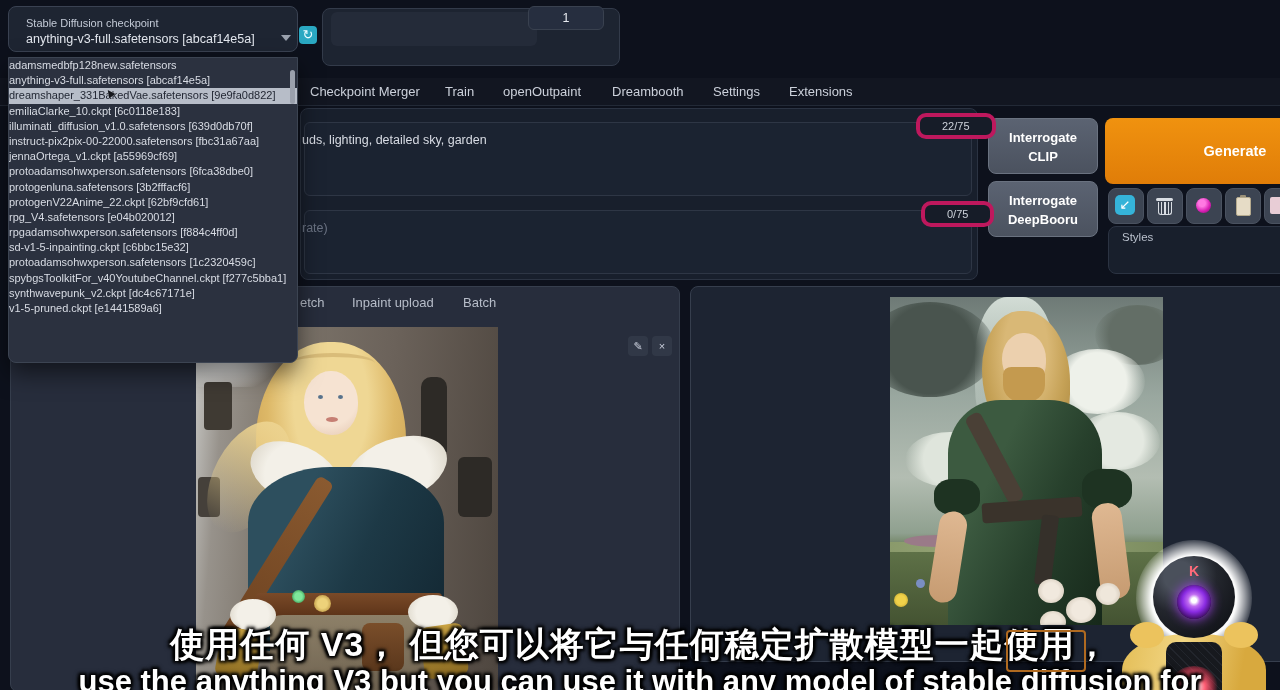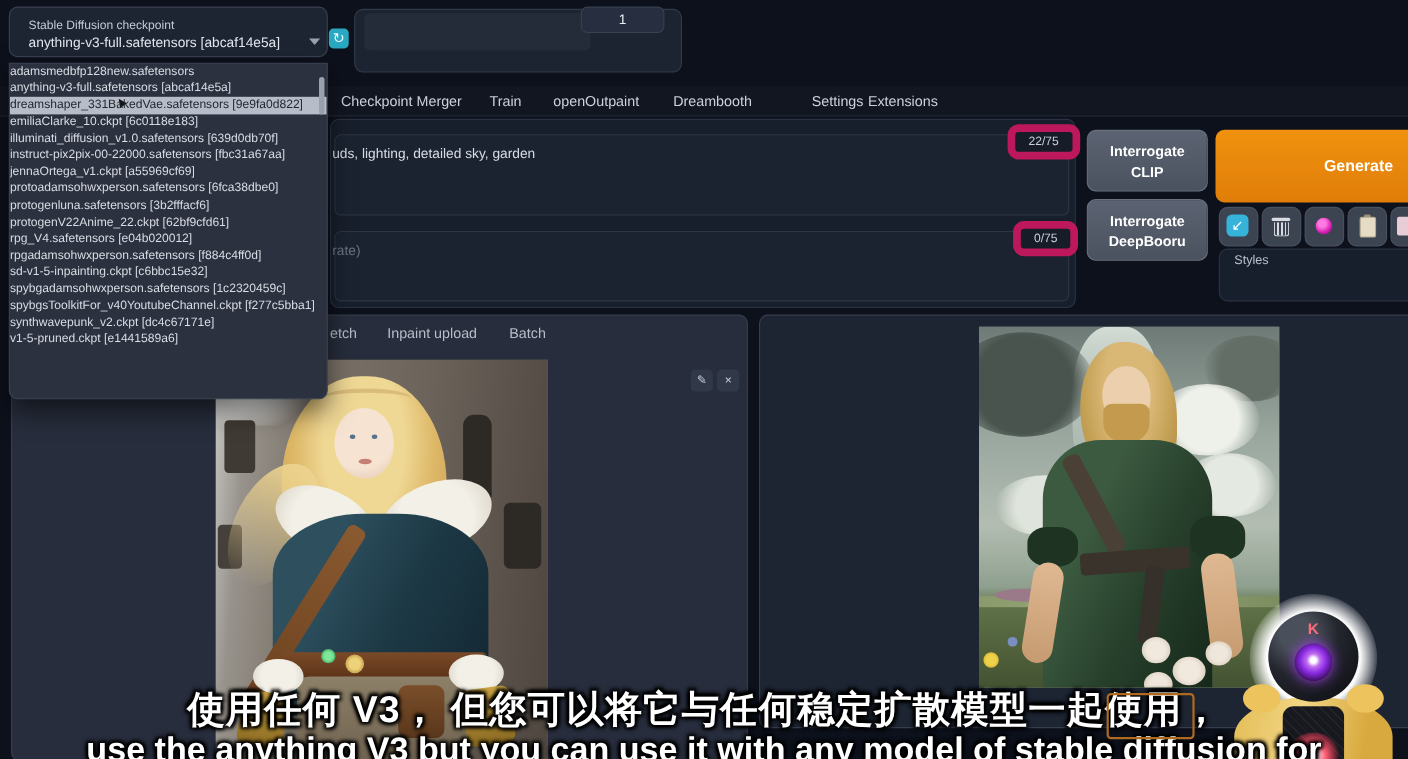--- a/index.html
+++ b/index.html
@@ -23,21 +23,21 @@
   
   #tabbar{left:0;top:78px;width:1280px;height:27px;background:#121621;border-bottom:1px solid #222936;}
   .navtab{top:84px;font-size:13px;color:#ccd1db;white-space:nowrap;}
   
   #prompt-card{left:300px;top:108px;width:676px;height:170px;background:#181f2c;border:1px solid #2b3342;border-radius:8px;}
   .ta{background:#1b2331;border:1px solid #2e3645;border-radius:6px;}
   #ta-prompt{left:304px;top:122px;width:666px;height:72px;}
   #prompt-text{left:302px;top:133px;font-size:12.5px;color:#d8dce4;white-space:nowrap;}
   #ta-neg{left:304px;top:210px;width:666px;height:62px;}
   #neg-text{left:302px;top:221px;font-size:12.5px;color:#6b7383;}
-  .pill{height:18px;padding:0 12px;background:#161c28;border:7px solid #be185d;border-radius:10px;font-size:11px;color:#ccd1da;line-height:18px;z-index:3;}
+  .pill{height:18px;padding:0 22px;background:#161c28;border:4px solid #be185d;border-radius:10px;font-size:11px;color:#ccd1da;line-height:18px;z-index:3;}
   #pill-pos{left:916px;top:113px;}
   #pill-neg{left:921px;top:201px;}
   
   .gray-btn{background:linear-gradient(#5b6372,#4b525f);border:1px solid #6a7280;border-radius:8px;color:#fff;
             font-size:13px;font-weight:bold;text-align:center;}
   #btn-clip{left:988px;top:118px;width:110px;height:56px;padding-top:9px;box-sizing:border-box;line-height:19px;}
   #btn-deep{left:988px;top:181px;width:110px;height:56px;padding-top:9px;box-sizing:border-box;line-height:19px;}
   #btn-generate{left:1105px;top:118px;width:260px;height:66px;background:linear-gradient(#f0920f,#e07d08);
             border-radius:8px;color:#fff;font-size:14.5px;font-weight:bold;text-align:center;line-height:66px;}
   .mini-btn{top:188px;width:34px;height:34px;background:#3c4452;border:1px solid #4a5260;border-radius:8px;}
@@ -115,21 +115,21 @@
   <div class="abs" id="mask-label">Inpainting conditioning mask strength</div>
   <div class="abs" id="mask-value">1</div>
   <div class="abs" id="slider-track"></div>
   <div class="abs" id="slider-handle"></div>
 
   <div class="abs" id="tabbar"></div>
   <div class="abs navtab" style="left:310px;">Checkpoint Merger</div>
   <div class="abs navtab" style="left:445px;text-align:right;">Train</div>
   <div class="abs navtab" style="left:503px;">openOutpaint</div>
   <div class="abs navtab" style="left:612px;">Dreambooth</div>
-  <div class="abs navtab" style="left:738px;">Settings</div>
+  <div class="abs navtab" style="left:713px;">Settings</div>
   <div class="abs navtab" style="left:789px;">Extensions</div>
 
   <div class="abs" id="prompt-card"></div>
   <div class="abs ta" id="ta-prompt"></div>
   <div class="abs" id="prompt-text">uds, lighting, detailed sky, garden</div>
   <div class="abs pill" id="pill-pos">22/75</div>
   <div class="abs ta" id="ta-neg"></div>
   <div class="abs" id="neg-text">rate)</div>
   <div class="abs pill" id="pill-neg">0/75</div>
 
@@ -239,21 +239,21 @@
     <div class="dd-item">emiliaClarke_10.ckpt [6c0118e183]</div>
     <div class="dd-item">illuminati_diffusion_v1.0.safetensors [639d0db70f]</div>
     <div class="dd-item">instruct-pix2pix-00-22000.safetensors [fbc31a67aa]</div>
     <div class="dd-item">jennaOrtega_v1.ckpt [a55969cf69]</div>
     <div class="dd-item">protoadamsohwxperson.safetensors [6fca38dbe0]</div>
     <div class="dd-item">protogenluna.safetensors [3b2fffacf6]</div>
     <div class="dd-item">protogenV22Anime_22.ckpt [62bf9cfd61]</div>
     <div class="dd-item">rpg_V4.safetensors [e04b020012]</div>
     <div class="dd-item">rpgadamsohwxperson.safetensors [f884c4ff0d]</div>
     <div class="dd-item">sd-v1-5-inpainting.ckpt [c6bbc15e32]</div>
-    <div class="dd-item">spybgadamsohwxperson.safetensors [1c2320459c]</div>
+    <div class="dd-item">protoadamsohwxperson.safetensors [1c2320459c]</div>
     <div class="dd-item">spybgsToolkitFor_v40YoutubeChannel.ckpt [f277c5bba1]</div>
     <div class="dd-item">synthwavepunk_v2.ckpt [dc4c67171e]</div>
     <div class="dd-item">v1-5-pruned.ckpt [e1441589a6]</div>
   </div>
   <div class="abs" id="dd-scroll"></div>
   <div class="abs" id="cursor">►</div>
 
   <div class="abs" id="avatar">
     <div id="halo"></div>
     <div id="body-hoodie"></div>

